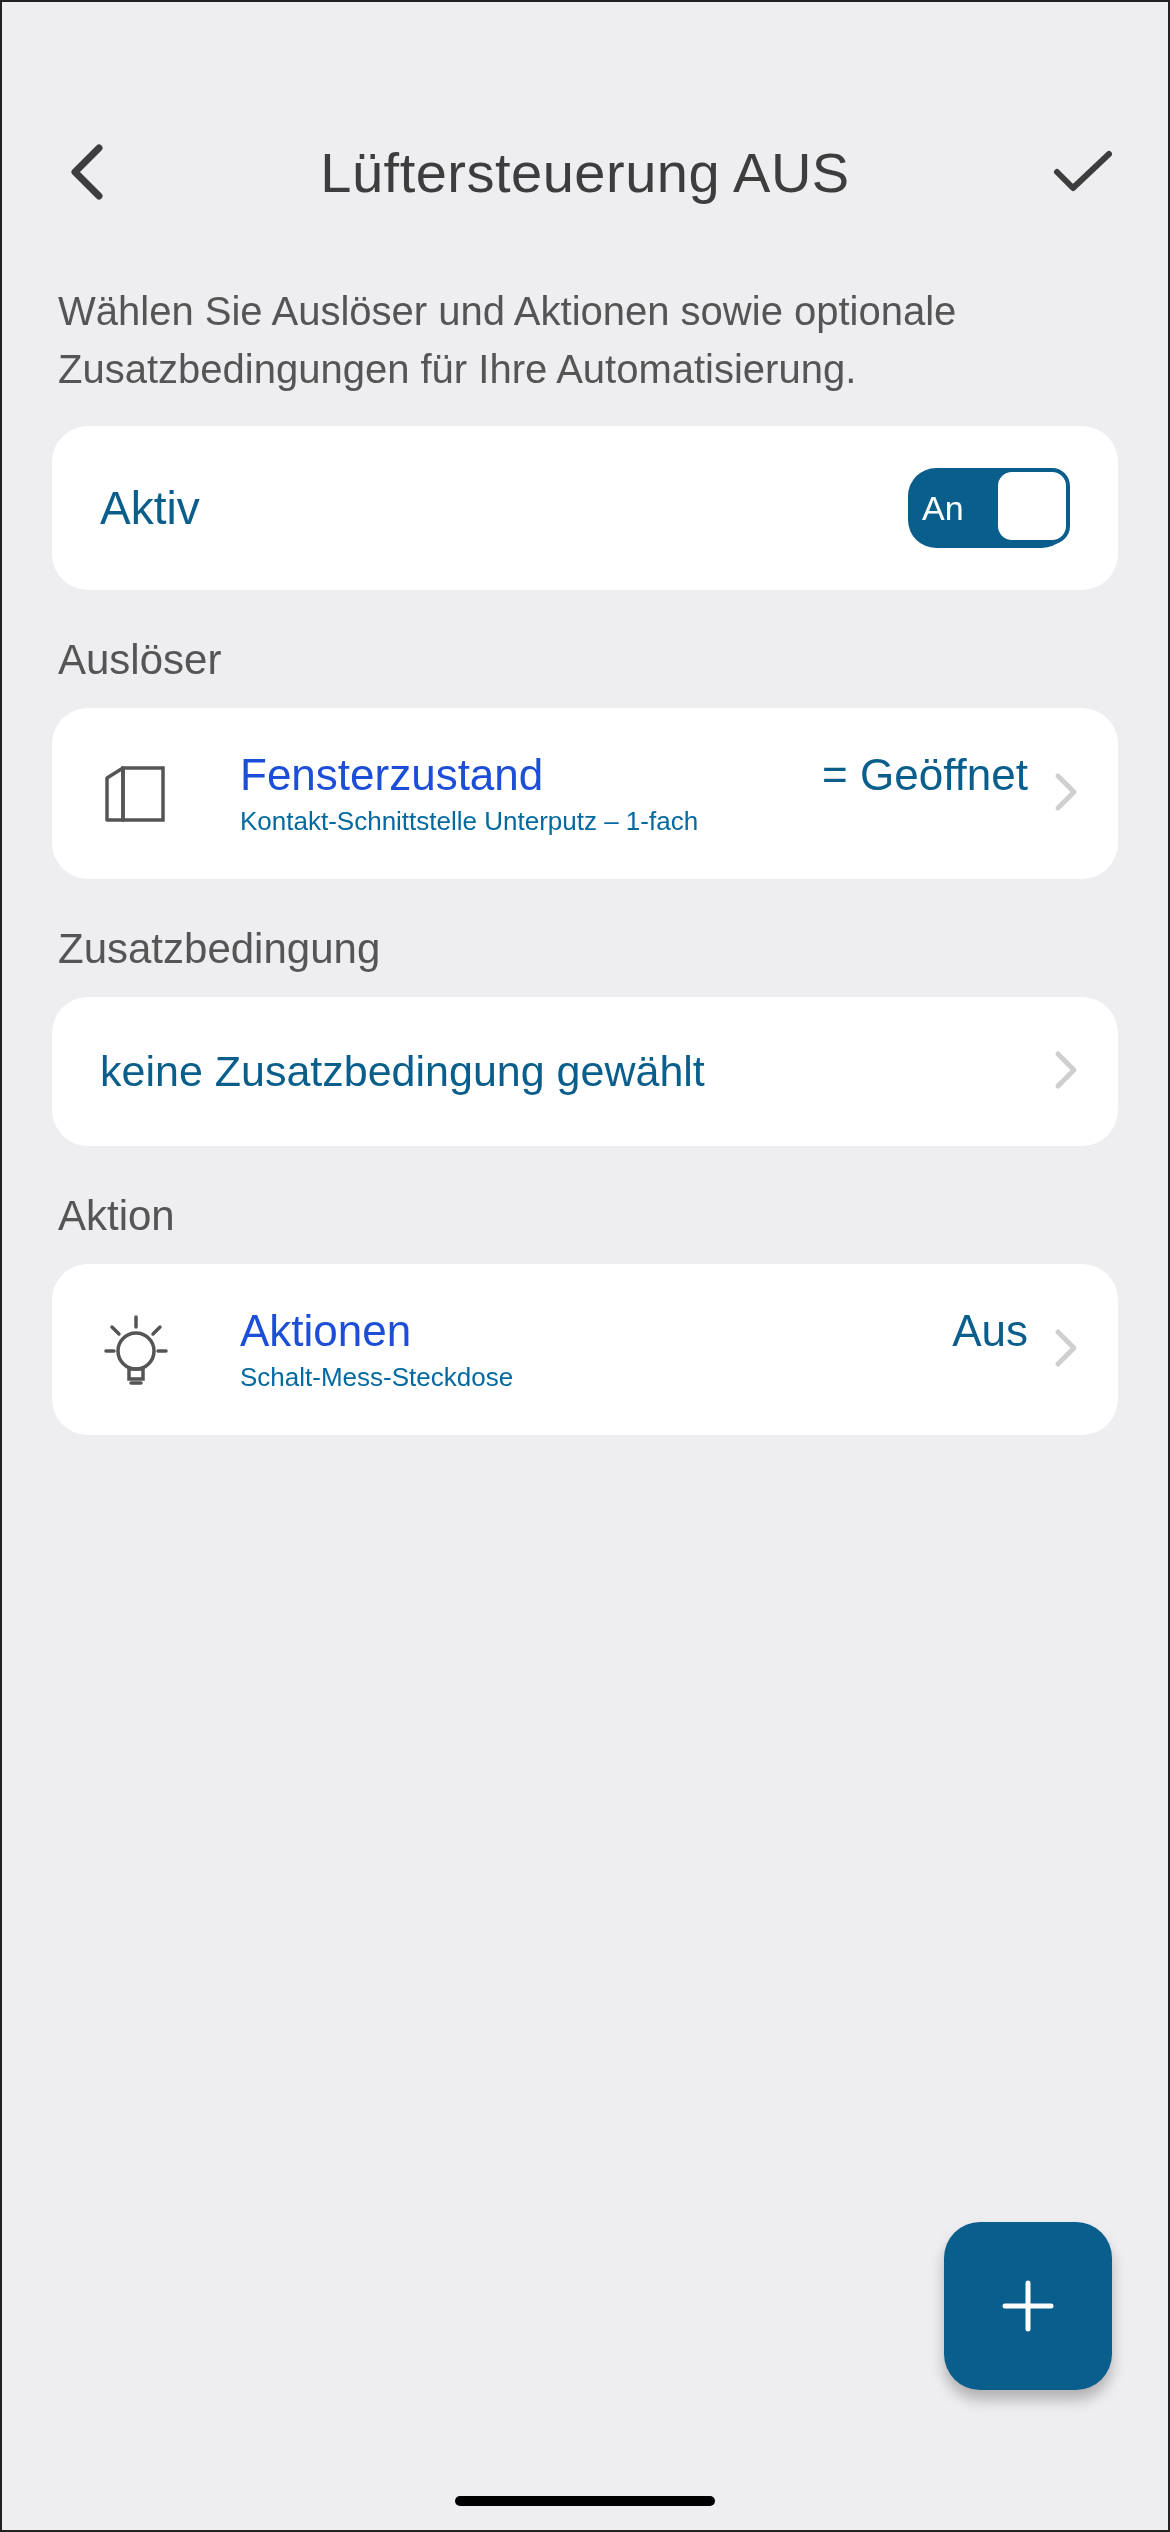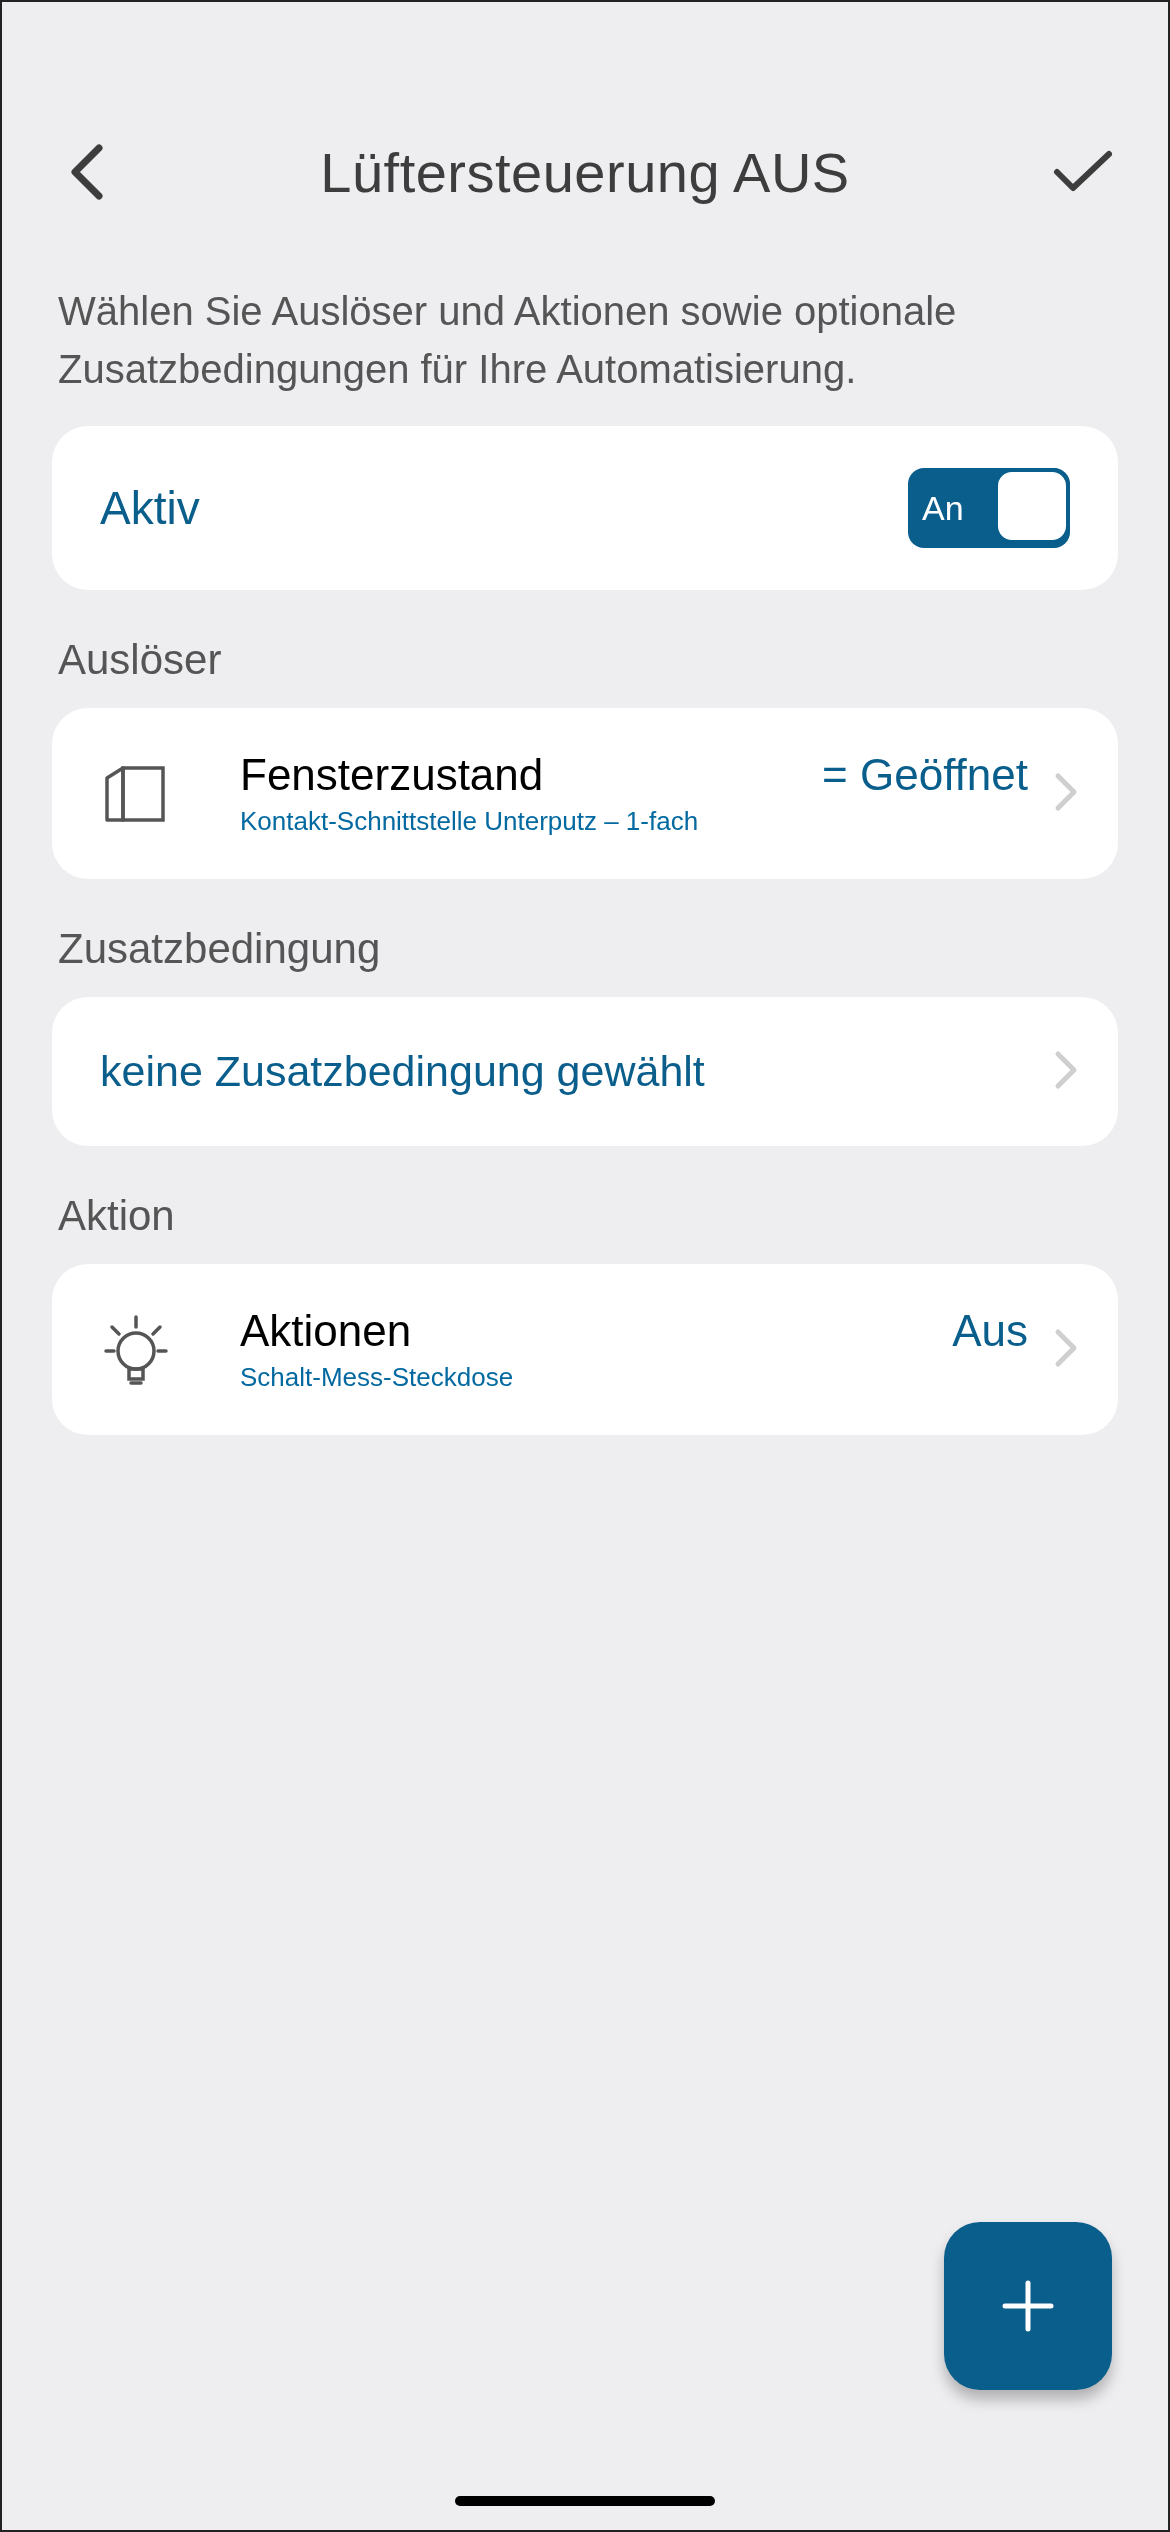--- a/index.html
+++ b/index.html
@@ -51,21 +51,21 @@
   .card.selectable { padding-right: 90px; }
   .active-label {
     color: #0a5e8c;
     font-size: 46px;
     font-weight: 400;
   }
   .toggle {
     margin-left: auto;
     width: 162px; height: 80px;
     background: #0a5e8c;
-    border-radius: 16px;
+    border-radius: 28px;
     position: relative;
     display: flex; align-items: center;
   }
   .toggle .toggle-label {
     color: #fff;
     font-size: 34px;
     font-weight: 500;
     position: absolute;
     left: 14px;
   }
@@ -85,21 +85,21 @@
     margin-bottom: 24px;
   }
   .row-icon {
     width: 72px;
     flex: 0 0 72px;
     margin-right: 28px;
     display:flex;align-items:center;justify-content:center;
   }
   .row-body { flex: 1; }
   .row-title {
-    color: #000000;
+    color: #1d4ed8;
     font-size: 44px;
     font-weight: 400;
     margin-bottom: 6px;
     text-align: center;
   }
   .row-sub {
     color: #0369a1;
     font-size: 26px;
     font-weight: 300;
   }

